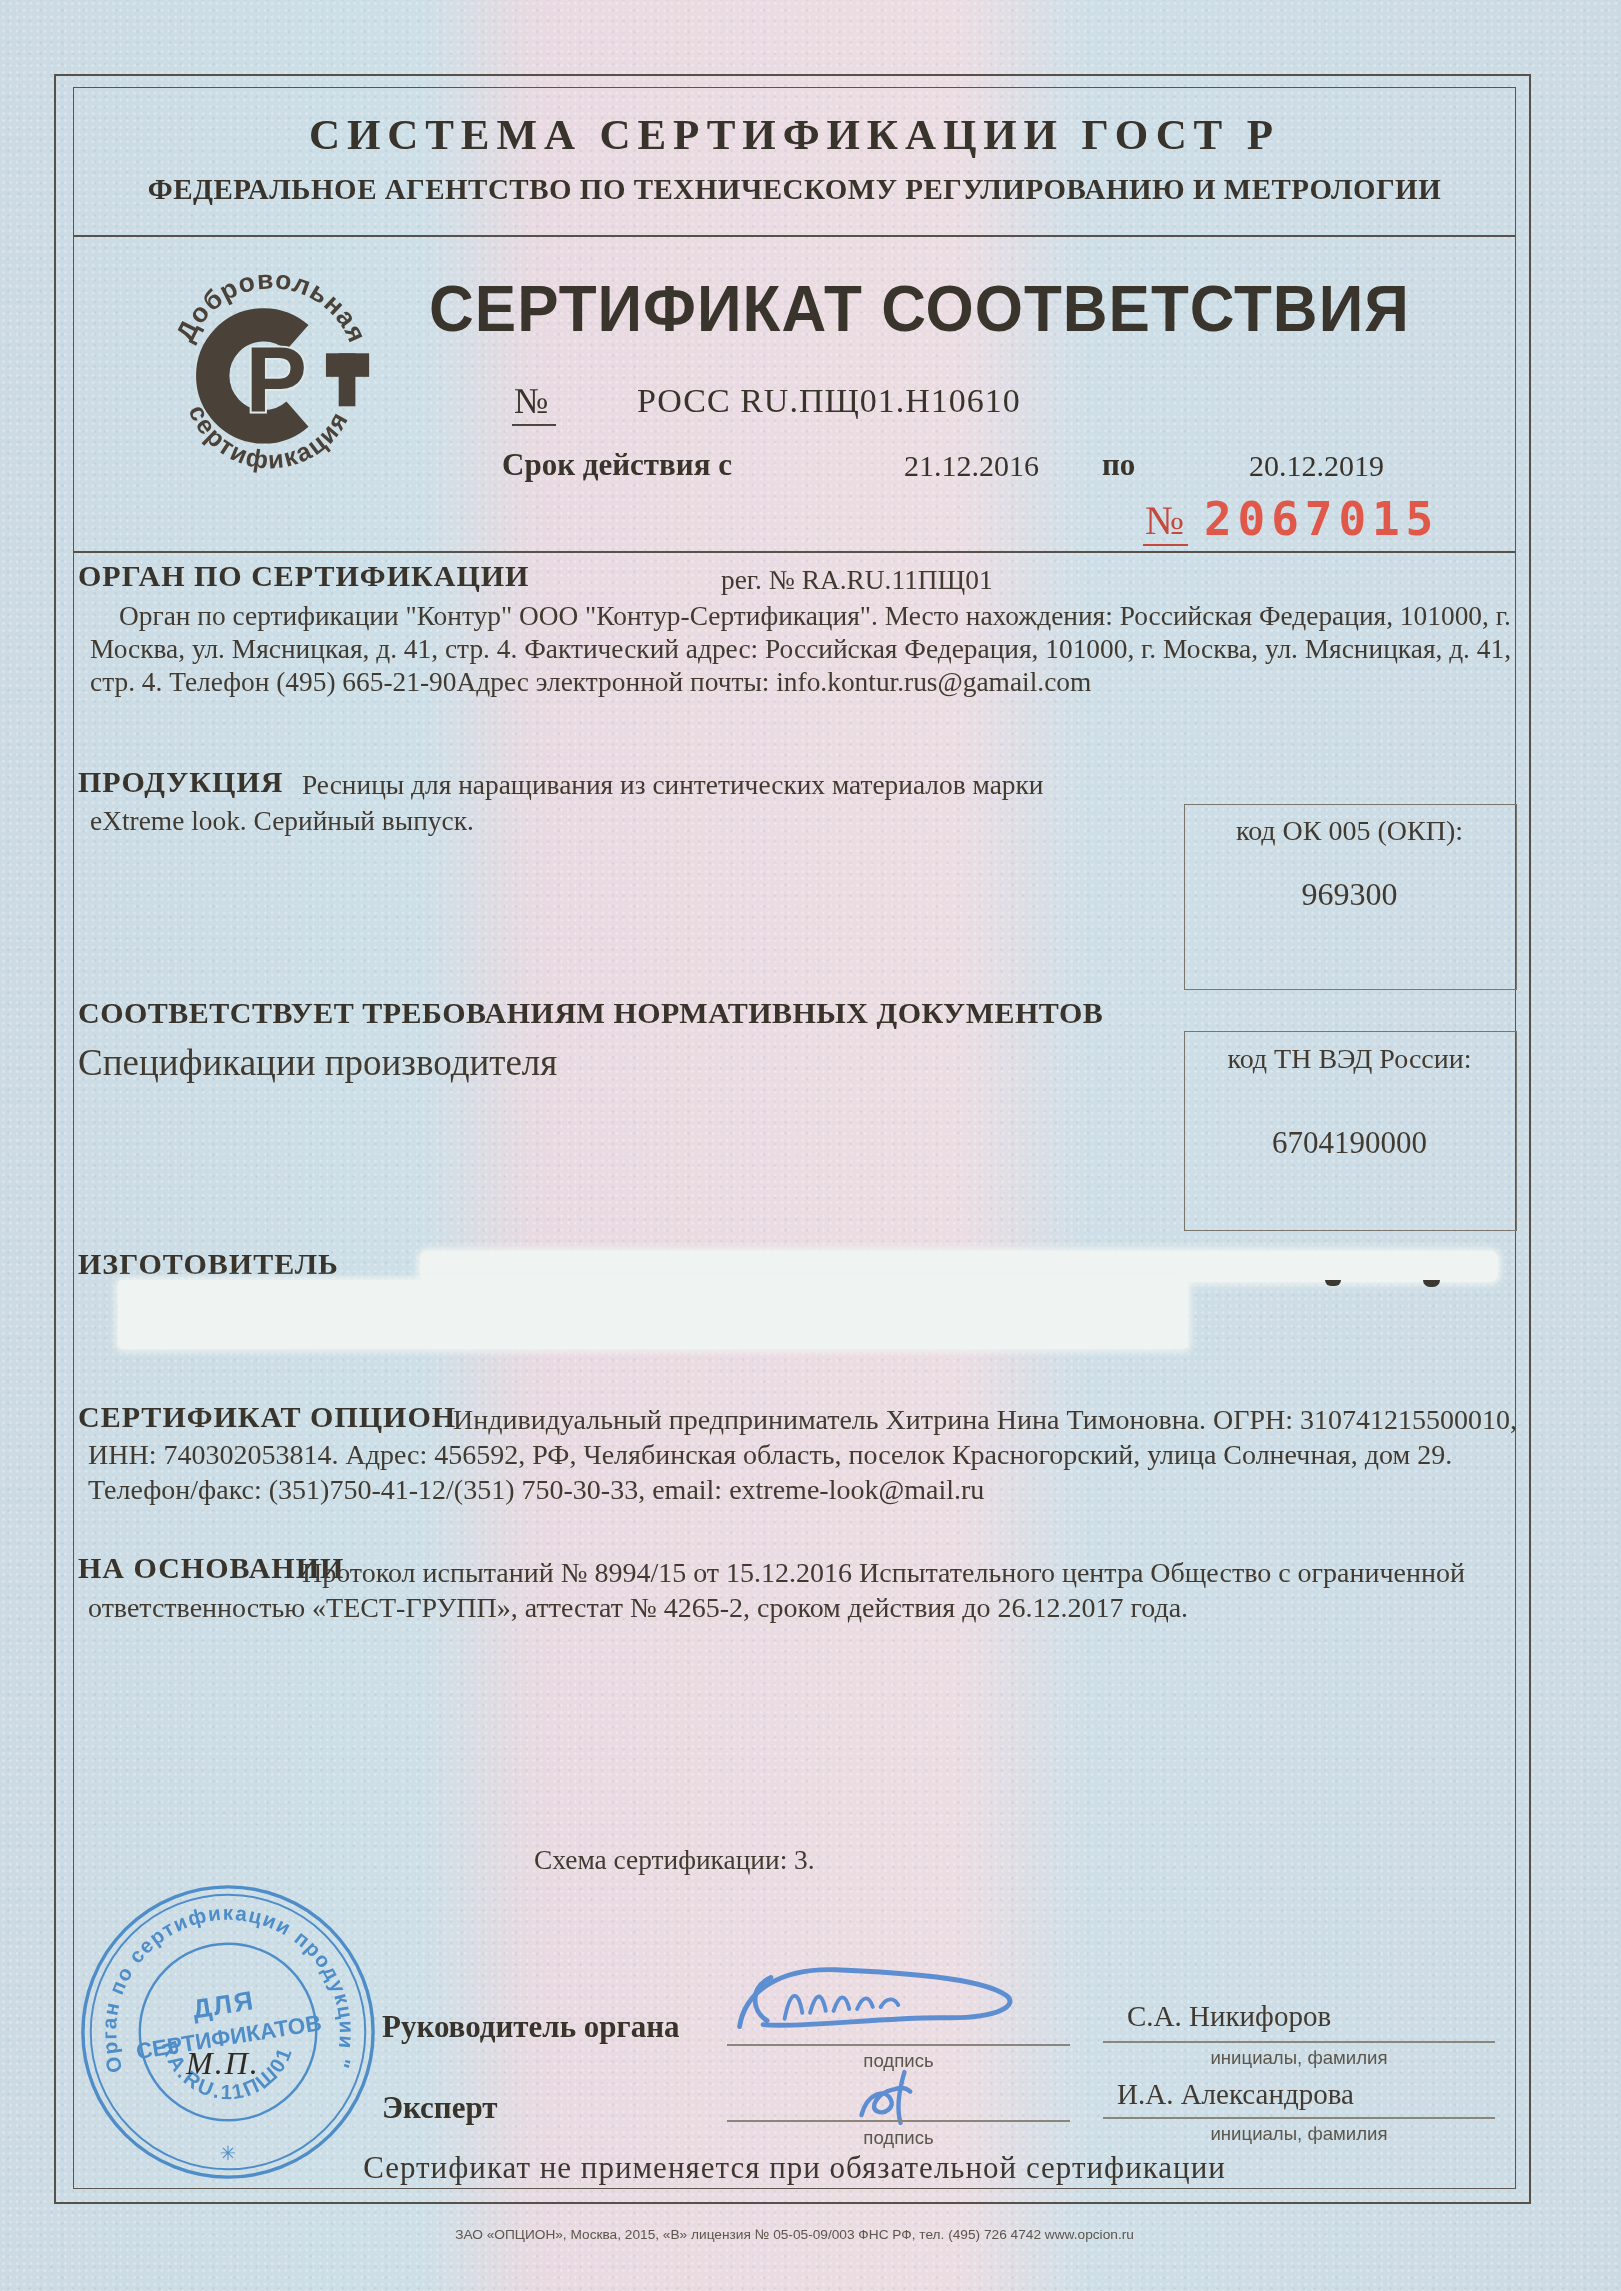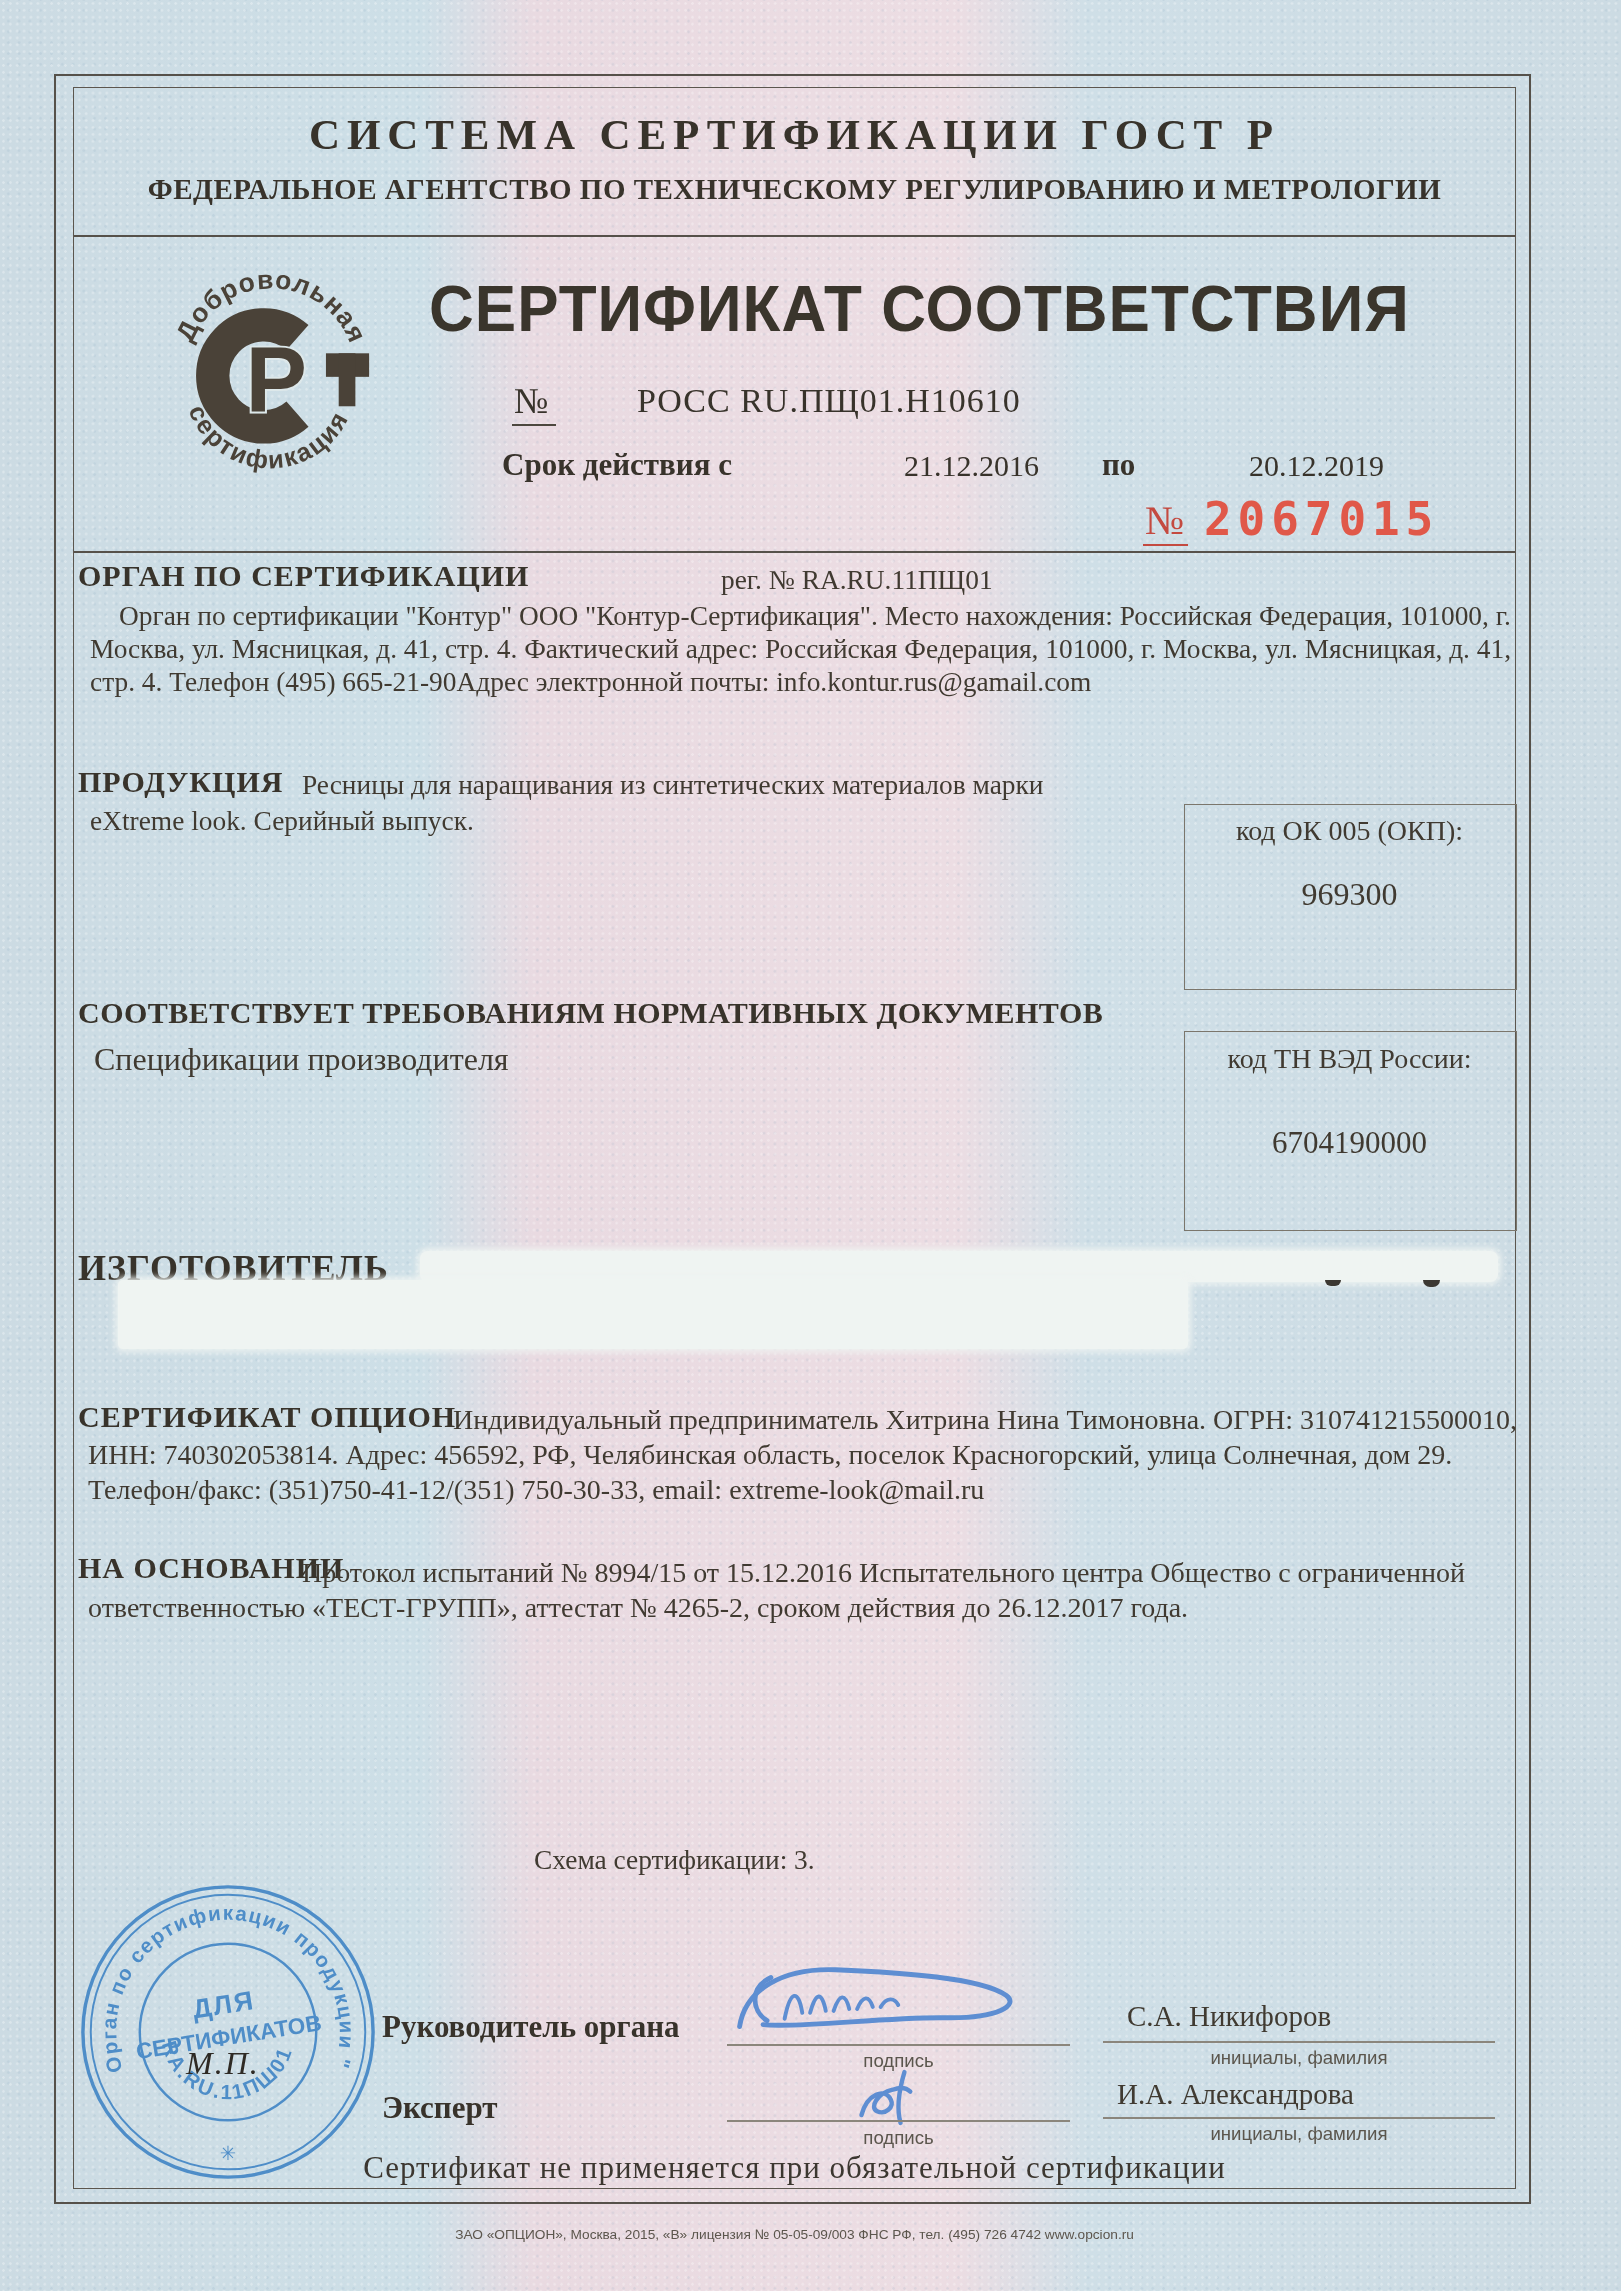--- a/index.html
+++ b/index.html
@@ -80,27 +80,27 @@
 
   <div class="abs serif b ink" style="left:78px;top:765px;font-size:30px;letter-spacing:1px;">ПРОДУКЦИЯ</div>
   <div class="abs serif body-ink" style="left:302px;top:770px;font-size:27.4px;">Ресницы для наращивания из синтетических материалов марки</div>
   <div class="abs serif body-ink" style="left:90px;top:806px;font-size:27.4px;">eXtreme look. Серийный выпуск.</div>
 
   <div class="abs boxed" style="left:1184px;top:804px;width:331px;height:184px;"></div>
   <div class="abs serif body-ink center" style="left:1184px;top:815px;width:331px;font-size:28px;">код ОК 005 (ОКП):</div>
   <div class="abs serif body-ink center" style="left:1184px;top:876px;width:331px;font-size:32px;">969300</div>
 
   <div class="abs serif b ink" style="left:78px;top:996px;font-size:30px;letter-spacing:0.5px;">СООТВЕТСТВУЕТ ТРЕБОВАНИЯМ НОРМАТИВНЫХ ДОКУМЕНТОВ</div>
-  <div class="abs serif body-ink" style="left:94px;top:1041px;font-size:32px;">Спецификации производителя</div>
+  <div class="abs serif body-ink" style="left:78px;top:1041px;font-size:37px;">Спецификации производителя</div>
 
   <div class="abs boxed" style="left:1184px;top:1031px;width:331px;height:198px;"></div>
   <div class="abs serif body-ink center" style="left:1184px;top:1043px;width:331px;font-size:28px;">код ТН ВЭД России:</div>
   <div class="abs serif body-ink center" style="left:1184px;top:1125px;width:331px;font-size:31px;">6704190000</div>
 
-  <div class="abs serif b ink" style="left:78px;top:1247px;font-size:36px;letter-spacing:1px;">ИЗГОТОВИТЕЛЬ</div>
+  <div class="abs serif b ink" style="left:78px;top:1247px;font-size:30px;letter-spacing:1px;">ИЗГОТОВИТЕЛЬ</div>
   <div class="abs redact" style="left:420px;top:1251px;width:1078px;height:31px;border-radius:7.8px;"></div>
   <div class="abs redact" style="left:118px;top:1280px;width:1070px;height:69px;border-radius:4.9px;"></div>
   <div class="abs" style="left:1325px;top:1280px;width:15.7px;height:5.9px;background:#3c3832;border-radius:0 0 7.8px 7.8px;"></div>
   <div class="abs" style="left:1423px;top:1280px;width:16.7px;height:6.9px;background:#3c3832;border-radius:0 0 7.8px 7.8px;"></div>
 
   <div class="abs serif b ink" style="left:78px;top:1400px;font-size:30px;letter-spacing:1px;">СЕРТИФИКАТ ОПЦИОН</div>
   <div class="abs serif body-ink" style="left:88px;top:1402px;width:1431px;font-size:28px;line-height:35px;text-indent:365px;">Индивидуальный предприниматель Хитрина Нина Тимоновна. ОГРН: 310741215500010, ИНН: 740302053814. Адрес: 456592, РФ, Челябинская область, поселок Красногорский, улица Солнечная, дом 29. Телефон/факс: (351)750-41-12/(351) 750-30-33, email: extreme-look@mail.ru</div>
 
   <div class="abs serif b ink" style="left:78px;top:1551px;font-size:30px;letter-spacing:1px;">НА ОСНОВАНИИ</div>
   <div class="abs serif body-ink" style="left:88px;top:1555px;width:1416px;font-size:28px;line-height:35px;text-indent:214px;">Протокол испытаний № 8994/15 от 15.12.2016 Испытательного центра Общество с ограниченной ответственностью «ТЕСТ-ГРУПП», аттестат № 4265-2, сроком действия до 26.12.2017 года.</div>

